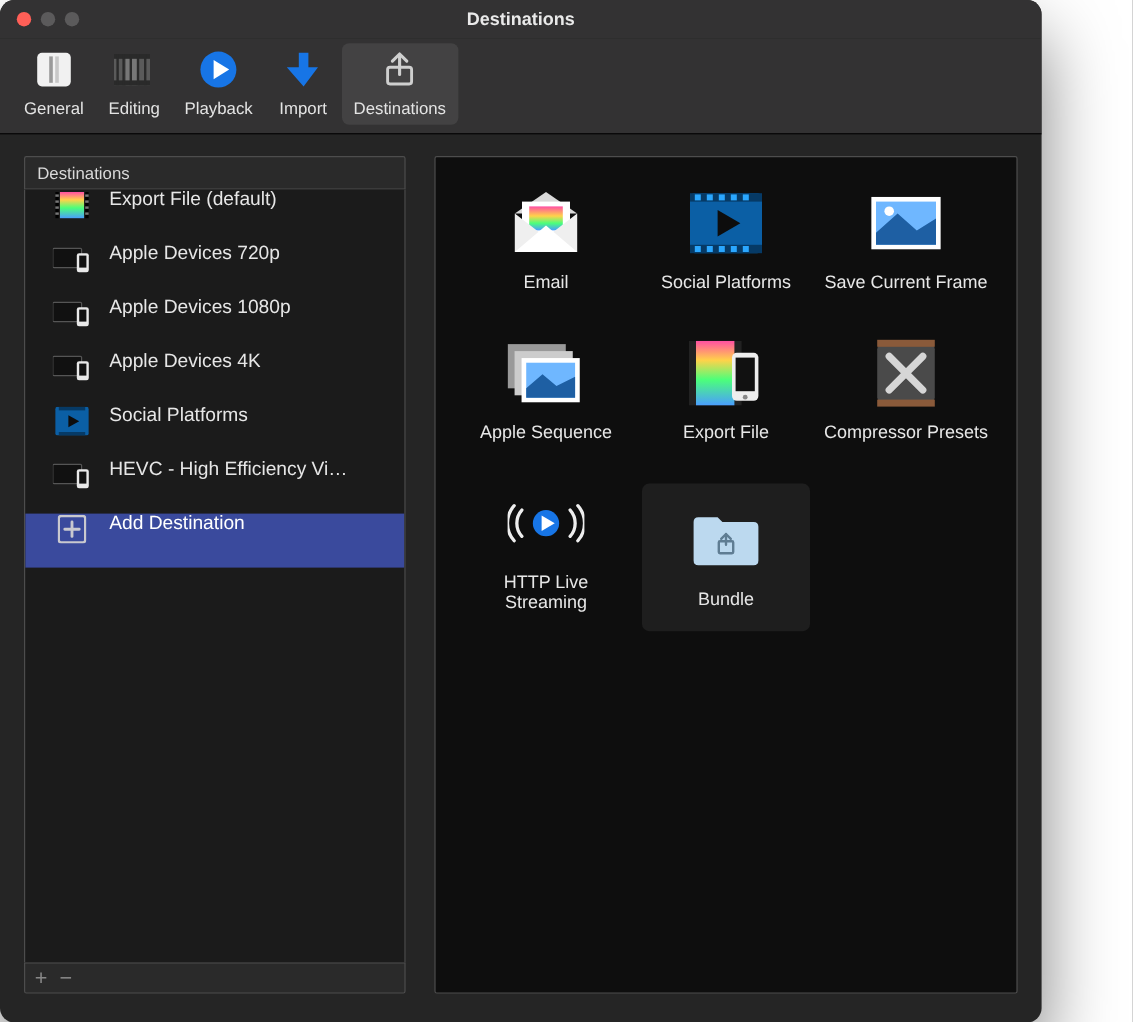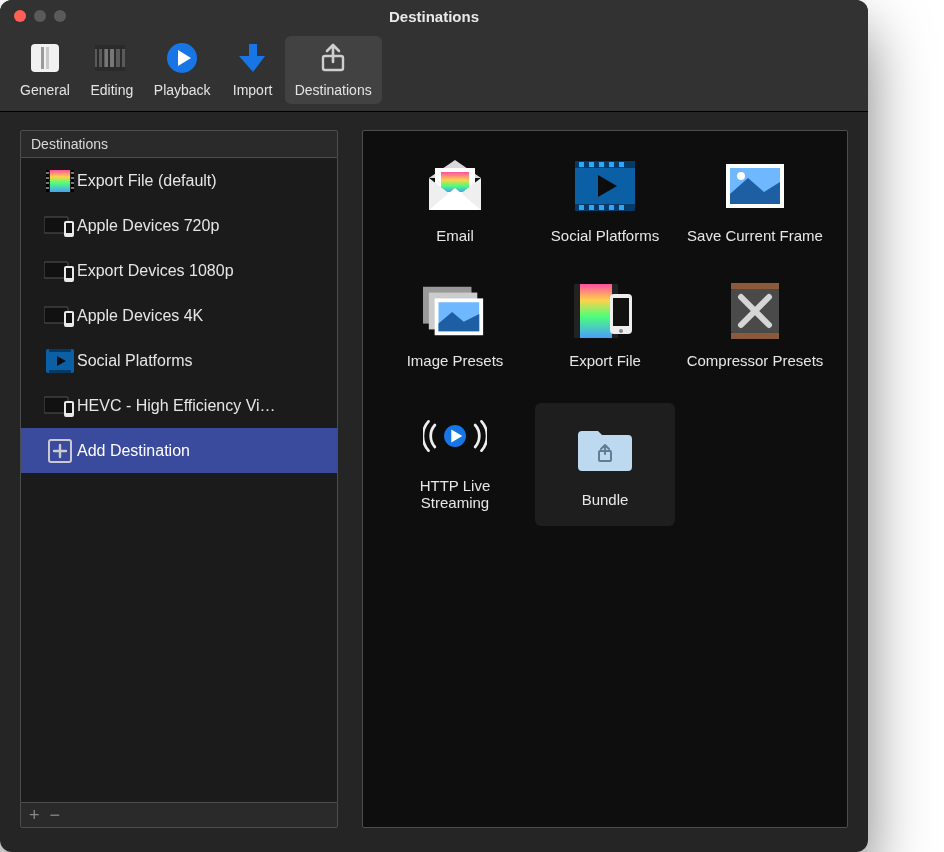--- a/index.html
+++ b/index.html
@@ -88,23 +88,23 @@
     background:#2a2a2a;
     border:1px solid #4d4d4d;
     border-bottom-left-radius:2px; border-bottom-right-radius:2px;
     display:flex; align-items:center;
     gap:10px; padding:0 8px;
     color:#888; font-size:18px;
   }
   .side-footer span { cursor:pointer; line-height:1; }
   .row {
     height:45px;
-    display:flex; align-items:center;
+    display:flex; 
     padding:0 14px 0 22px;
-    gap:0;
+    gap:14px;
     color:#e6e6e6;
     font-size:16px;
     cursor:pointer;
     white-space:nowrap; overflow:hidden; text-overflow:ellipsis;
   }
   .row .ricon { width:34px; height:26px; display:flex; align-items:center; justify-content:center; flex-shrink:0; }
   .row .rlabel { overflow:hidden; text-overflow:ellipsis; }
   .row.selected { background:#3a4a9d; color:#fff; }
   
   .grid-panel {
@@ -262,21 +262,21 @@
         </div>
 
         <div class="row">
           <div class="ricon">
             <svg width="32" height="22" viewBox="0 0 32 22">
                 <rect x="0" y="2" width="24" height="16" rx="1" fill="#111" stroke="#555"></rect>
                 <rect x="20" y="6" width="10" height="16" rx="2" fill="#e9e9e9"></rect>
                 <rect x="22" y="8" width="6" height="10" fill="#111"></rect>
               </svg>
           </div>
-          <div class="rlabel">Export Devices 1080p</div>
+          <div class="rlabel">Apple Devices 1080p</div>
         </div>
 
         <div class="row">
           <div class="ricon">
             <svg width="32" height="22" viewBox="0 0 32 22">
                 <rect x="0" y="2" width="24" height="16" rx="1" fill="#111" stroke="#555"></rect>
                 <rect x="20" y="6" width="10" height="16" rx="2" fill="#e9e9e9"></rect>
                 <rect x="22" y="8" width="6" height="10" fill="#111"></rect>
               </svg>
           </div>
@@ -388,21 +388,21 @@
         <div class="cell">
           <div class="cicon">
             <svg width="66" height="50" viewBox="0 0 66 50">
                 <rect x="0" y="0" width="50" height="38" fill="#999"></rect>
                 <rect x="6" y="6" width="50" height="38" fill="#ccc"></rect>
                 <rect x="12" y="12" width="50" height="38" fill="#fff"></rect>
                 <rect x="16" y="16" width="42" height="30" fill="#6fb7ff"></rect>
                 <polygon points="16,38 30,26 42,36 58,28 58,46 16,46" fill="#1e5fa3"></polygon>
               </svg>
           </div>
-          <div class="clabel">Image Presets</div>
+          <div class="clabel">Apple Sequence</div>
         </div>
 
         <div class="cell">
           <div class="cicon">
             <svg width="62" height="54" viewBox="0 0 62 54">
                 <rect x="0" y="0" width="44" height="54" fill="#222"></rect>
                 <rect x="6" y="0" width="32" height="54" fill="url(#ef)"></rect>
                 <defs>
                   <linearGradient id="ef" x1="0" y1="0" x2="0" y2="1">
                     <stop offset="0" stop-color="#ff4fa3"></stop>

